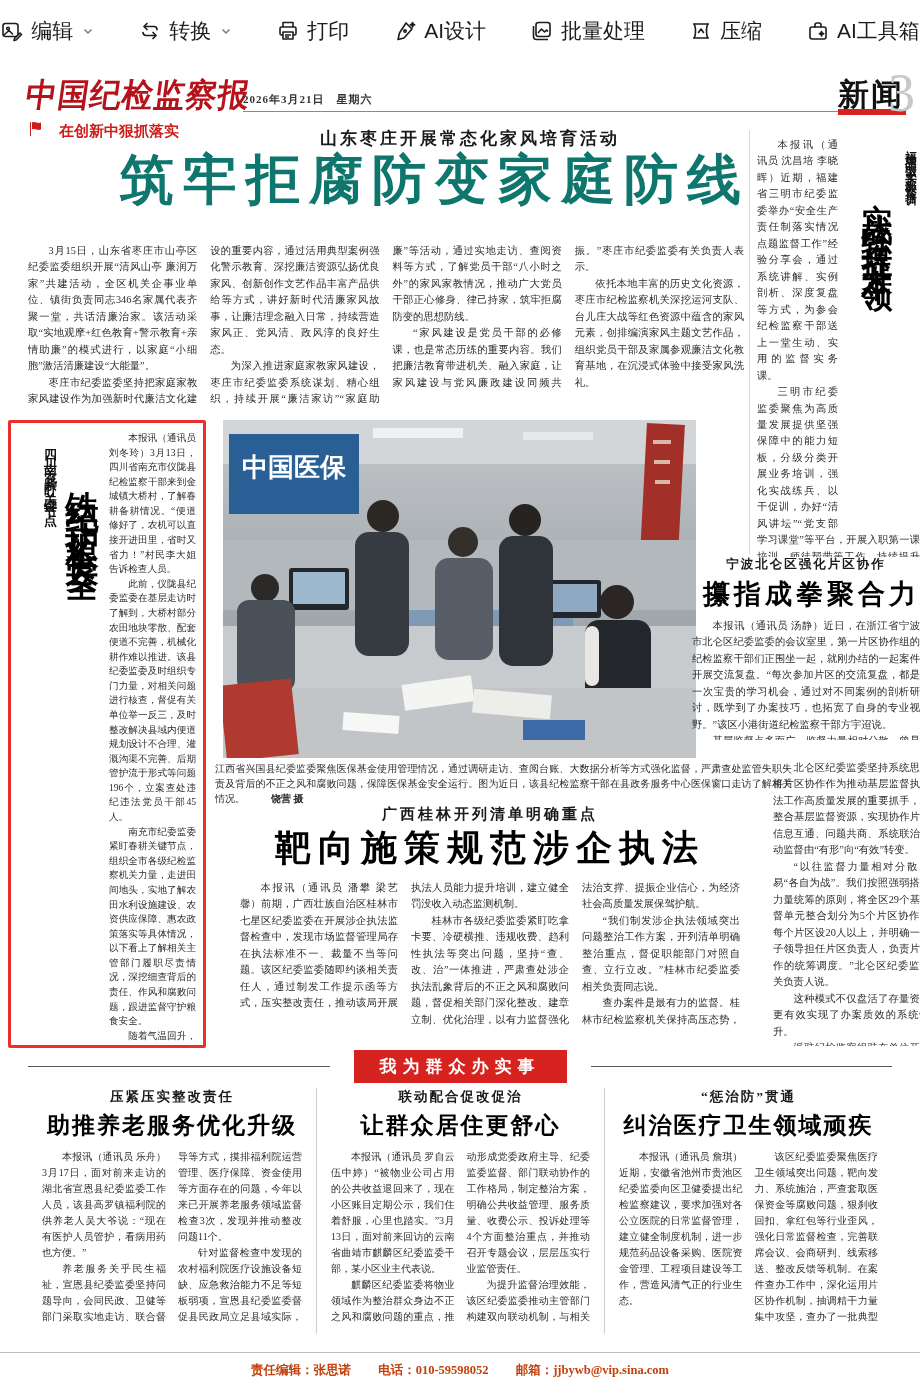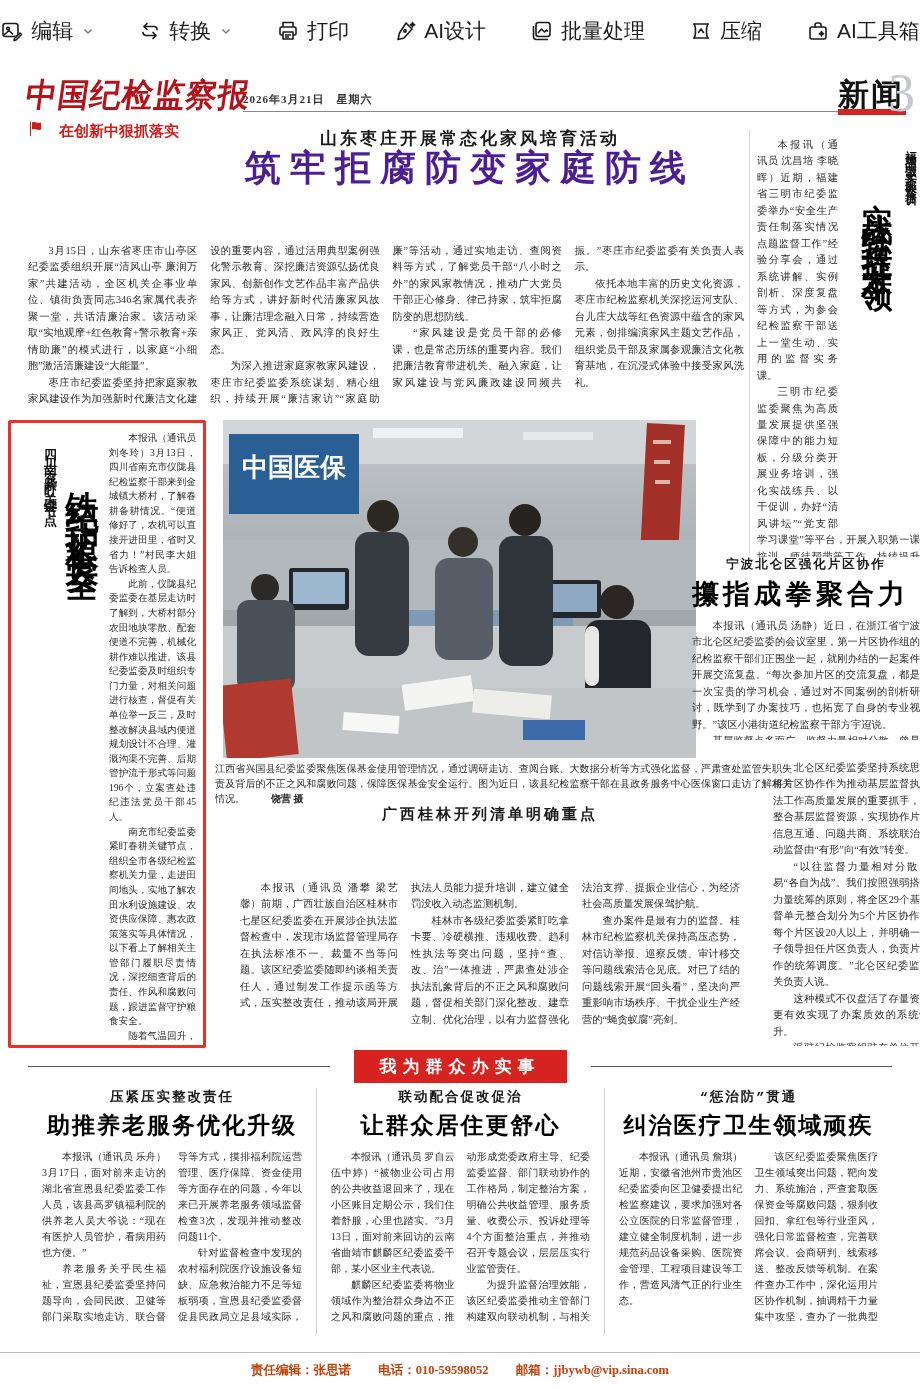--- a/index.html
+++ b/index.html
@@ -20,22 +20,22 @@
   .mh-secbar{position:absolute;left:838px;top:109px;width:68px;height:6px;background:#d6231f;}
   .mh-page{position:absolute;left:888px;top:62px;font-size:54px;color:#c5c9cc;font-weight:400;}
   
   .para{margin:0;text-indent:2em;}
   .bodytext{font-size:10.3px;line-height:1.6;text-align:justify;color:#2b2b2b;overflow:hidden;}
   .kicker{text-align:center;color:#1a1a1a;}
   
   .tag{position:absolute;left:28px;top:121px;display:flex;align-items:center;gap:16px;
        color:#cf1d1a;font-size:15px;font-weight:700;}
   .m-kicker{position:absolute;left:170px;top:127px;width:600px;font-size:17px;letter-spacing:3px;font-weight:600;}
-  .m-headline{position:absolute;left:120px;top:144px;width:700px;text-align:center;font-size:36px;
-              font-weight:900;color:#4c1d95;letter-spacing:9px;}
+  .m-headline{position:absolute;left:120px;top:144px;width:700px;font-size:54px;
+              font-weight:900;color:#0f766e;letter-spacing:9px;}
   .m-byline{position:absolute;left:120px;top:217px;width:700px;text-align:center;font-size:12px;font-weight:700;}
   .m-body{position:absolute;left:28px;top:243px;width:716px;height:174px;column-count:4;column-gap:13px;}
   .vrule1{position:absolute;left:749px;top:130px;width:1px;height:424px;background:#d8d8d8;}
   
   .fj{position:absolute;left:757px;top:137px;width:163px;height:420px;overflow:hidden;}
   .fj-vert{float:right;width:76px;height:392px;writing-mode:vertical-rl;margin-left:6px;}
   .fj-kicker{display:block;font-size:11.5px;letter-spacing:4px;padding-top:4px;color:#111;font-weight:600;}
   .fj-headline{display:block;font-size:31px;font-weight:900;letter-spacing:11px;padding-top:42px;color:#000;
                font-family:"Liberation Sans","DejaVu Sans",sans-serif;}
   
@@ -47,39 +47,39 @@
   .sc-kicker{display:block;font-size:13px;letter-spacing:7px;padding-top:8px;color:#111;font-weight:600;}
   .sc-body{font-size:9.6px;line-height:1.52;}
   
   .photo{position:absolute;left:215px;top:420px;width:473px;height:338px;margin-left:8px;}
   .caption{position:absolute;left:215px;top:761px;width:577px;height:44px;font-size:10px;line-height:1.5;
            text-align:justify;color:#2b2b2b;overflow:hidden;}
   .credit{display:inline-block;margin-left:26px;font-weight:700;}
   
   .nb{position:absolute;left:692px;top:556px;width:228px;}
   .nb-kicker{font-size:12.5px;letter-spacing:2px;font-weight:600;}
-  .nb-headline{text-align:left;font-size:27px;font-weight:900;letter-spacing:4px;color:#000;margin-top:3px;}
+  .nb-headline{text-align:right;font-size:27px;font-weight:900;letter-spacing:4px;color:#000;margin-top:3px;}
   .nb-body{height:122px;margin-top:6px;}
   .nb-cont{position:absolute;left:752px;top:760px;width:168px;height:286px;margin-left:21px;}
   
   .gl-kicker{position:absolute;left:240px;top:805px;width:500px;font-size:15px;letter-spacing:3px;font-weight:600;}
   .gl-headline{position:absolute;left:240px;top:824px;width:500px;text-align:center;font-size:36px;
                font-weight:900;letter-spacing:7px;color:#000;}
   .gl-body{position:absolute;left:240px;top:880px;width:500px;height:164px;column-count:3;column-gap:13px;}
   
   .banner{position:absolute;left:28px;top:1050px;width:864px;display:flex;align-items:center;gap:24px;}
   .banner .line{flex:1;height:1px;background:#555;}
   .badge{background:#d6231f;color:#fff;font-size:17px;font-weight:900;letter-spacing:6px;
          padding:5px 26px;white-space:nowrap;}
   
   .bottom{position:absolute;left:28px;top:1088px;width:864px;height:246px;display:grid;
           grid-template-columns:1fr 1fr 1fr;}
   .b-art{padding:0 14px;overflow:hidden;}
   .b-art + .b-art{border-left:1px solid #cfcfcf;}
-  .b-kicker{font-size:13.5px;letter-spacing:2px;font-weight:600;font-family:Liberation Mono, monospace;}
+  .b-kicker{font-size:13.5px;letter-spacing:2px;font-weight:600;}
   .b-headline{text-align:center;font-size:23px;font-weight:900;letter-spacing:2px;color:#000;margin-top:4px;}
   .b-body{height:180px;margin-top:8px;column-count:2;column-gap:12px;font-size:10px;}
   
   .foot-rule{position:absolute;left:0;top:1352px;width:920px;height:1px;background:#bdbdbd;}
   .footer{position:absolute;left:0;top:1362px;width:920px;text-align:center;font-size:12.5px;font-weight:700;color:#c2410c;}
   .footer span{margin:0 12px;}
 </style>
 </head>
 <body>
 
@@ -283,23 +283,25 @@
       </div>
   </div>
   <div class="nb-cont bodytext">
       <p class="para">北仑区纪委监委坚持系统思维，将片区协作作为推动基层监督执纪执法工作高质量发展的重要抓手，有效整合基层监督资源，实现协作片区内信息互通、问题共商、系统联治，推动监督由“有形”向“有效”转变。</p>
       <p class="para">“以往监督力量相对分散，容易“各自为战”。我们按照强弱搭配、力量统筹的原则，将全区29个基层监督单元整合划分为5个片区协作组，每个片区设20人以上，并明确一名班子领导担任片区负责人，负责片区工作的统筹调度。”北仑区纪委监委有关负责人说。</p>
       <p class="para">这种模式不仅盘活了存量资源，更有效实现了办案质效的系统性提升。</p>
       <p class="para">派驻纪检监察组驻在单位开展监督，如何打破“熟人关系”是长期以来的现实挑战。“在监督办案过程中，依托片区协作开展交叉监督，既破解了难题，既能放开手脚找问题，也互相学习借鉴了工作经验。”该区纪委监委第一派驻纪检监察组有关负责同志说。</p>
     </div>
 
   <div class="gl-kicker kicker">广西桂林开列清单明确重点</div>
+  <div class="gl-headline">靶向施策规范涉企执法</div>
   <div class="gl-body bodytext">
       <p class="para">本报讯（通讯员 潘攀 梁艺馨）前期，广西壮族自治区桂林市七星区纪委监委在开展涉企执法监督检查中，发现市场监督管理局存在执法标准不一、裁量不当等问题。该区纪委监委随即约谈相关责任人，通过制发工作提示函等方式，压实整改责任，推动该局开展执法人员能力提升培训，建立健全罚没收入动态监测机制。</p>
       <p class="para">桂林市各级纪委监委紧盯吃拿卡要、冷硬横推、违规收费、趋利性执法等突出问题，坚持“查、改、治”一体推进，严肃查处涉企执法乱象背后的不正之风和腐败问题，督促相关部门深化整改、建章立制、优化治理，以有力监督强化法治支撑、提振企业信心，为经济社会高质量发展保驾护航。</p>
+      <p class="para">“我们制发涉企执法领域突出问题整治工作方案，开列清单明确整治重点，督促职能部门对照自查、立行立改。”桂林市纪委监委相关负责同志说。</p>
       <p class="para">查办案件是最有力的监督。桂林市纪检监察机关保持高压态势，对信访举报、巡察反馈、审计移交等问题线索清仓见底。对已了结的问题线索开展“回头看”，坚决向严重影响市场秩序、干扰企业生产经营的“蝇贪蚁腐”亮剑。</p>
     </div>
 
   <div class="banner">
     <div class="line"></div>
     <div class="badge">我为群众办实事</div>
     <div class="line"></div>
   </div>
 
   <div class="bottom">

